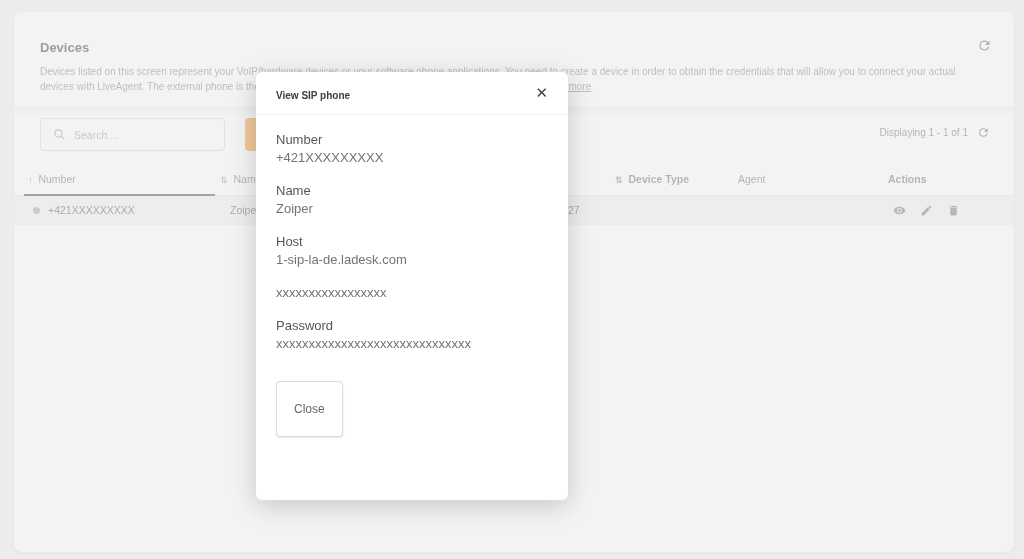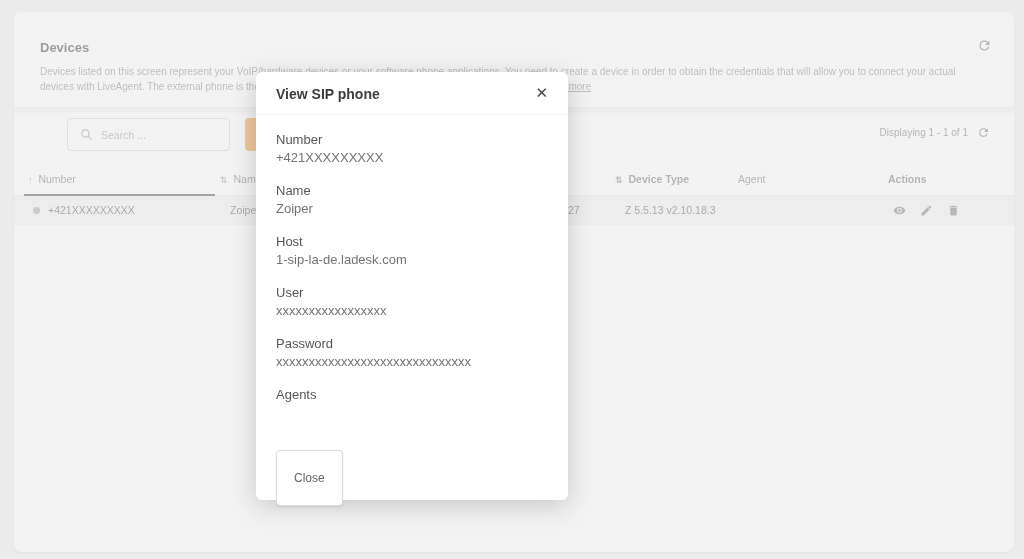--- a/index.html
+++ b/index.html
@@ -14,22 +14,22 @@
   .card-header { position:absolute; left:0; top:0; right:0; height:95px; background:#fff;
                  border-radius:8px 8px 0 0; z-index:2; }
   .header-shadow { position:absolute; left:0; top:95px; right:0; height:9px;
                    background:linear-gradient(rgba(0,0,0,0.07), rgba(0,0,0,0)); z-index:1; }
   .page-title { position:absolute; left:26px; top:28px; font-size:13px; font-weight:600; color:#424242; }
   .page-desc  { position:absolute; left:26px; top:52px; font-size:10px; line-height:15px; color:#8a8a8a; white-space:nowrap; }
   .learn-more { text-decoration:underline; color:#8a8a8a; cursor:pointer; }
   .hdr-refresh { position:absolute; right:22px; top:26px; width:15px; height:15px; color:#757575; cursor:pointer; }
 
   
-  .search-box { position:absolute; left:26px; top:106px; width:163px; height:33px;
-                border:1px solid #d4d4d4; border-radius:4px; background:#fff; display:flex; align-items:center;margin-left:27px; }
+  .search-box { position:absolute; left:26px; top:106px; width:185px; height:33px;
+                border:1px solid #d4d4d4; border-radius:4px; background:#fff; display:flex; align-items:center; }
   .search-box svg { width:13px; height:13px; margin:0 8px 0 12px; color:#9e9e9e; flex:none; }
   .search-box input { border:none; outline:none; background:transparent; width:130px;
                       font-size:10.5px; color:#616161; font-family:"Liberation Sans",sans-serif; }
   .search-box input::placeholder { color:#9e9e9e; }
   .create-btn { position:absolute; left:231px; top:106px; width:110px; height:33px;
                 background:#f59b3c; border:none; border-radius:4px; cursor:pointer; }
   .displaying { position:absolute; right:46px; top:115px; font-size:10px; color:#757575; }
   .tb-refresh { position:absolute; right:24px; top:114px; width:13px; height:13px; color:#757575; cursor:pointer; }
 
   
@@ -53,21 +53,21 @@
   .c-hosttail { left:554px; }
   .c-devicetype { left:611px; }
   .row-actions { position:absolute; right:54px; top:0; height:29px; display:flex; align-items:center; gap:14px; }
   .row-actions svg { width:13px; height:13px; color:#7a7a7a; cursor:pointer; }
 
   
   .overlay { position:absolute; inset:0; background:rgba(233,233,233,0.55); z-index:40; }
   .modal { position:absolute; left:256px; top:72px; width:312px; height:428px; background:#fff;
            border-radius:6px; box-shadow:0 6px 26px rgba(0,0,0,0.18); z-index:60; }
   .modal-header { position:relative; padding:13px 20px 11px; border-bottom:1px solid #f2f2f2; }
-  .modal-title { font-size:14px; font-weight:700; color:#3d3d3d; }
+  .modal-title { font-size:10px; font-weight:700; color:#3d3d3d; }
   .modal-close { position:absolute; right:16px; top:10px; font-size:15px; color:#444; cursor:pointer; padding:2px 4px; }
   .modal-body { padding:16px 20px 0; }
   .field { margin-bottom:15px; }
   .field-label { font-size:13px; color:#565656; line-height:18px; }
   .field-value { font-size:13px; color:#737373; line-height:18px; min-height:18px; }
   .modal-footer { padding:13px 20px 0; }
   .close-btn { background:#fff; border:1px solid #dcdcdc; border-radius:4px; padding:20px 17px;
                font-size:12px; color:#666; font-family:"Liberation Sans",sans-serif; cursor:pointer;
                box-shadow:0 1px 2px rgba(0,0,0,0.10); }
 </style>
@@ -124,21 +124,20 @@
         <span>Actions</span>
       </span>
       <span class="sorted-underline"></span>
     </div>
 
     <div class="trow">
       <span class="status-dot"></span>
       <span class="cell c-number">+421XXXXXXXXX</span>
       <span class="cell c-name">Zoiper</span>
       <span class="cell c-hosttail">27</span>
-      <span class="cell c-devicetype">Z 5.5.13 v2.10.18.3</span>
       <span class="row-actions">
         <svg viewBox="0 0 24 24">
           <path fill="currentColor" d="M12 5C6.8 5 2.6 8.1 1 12c1.6 3.9 5.8 7 11 7s9.4-3.1 11-7c-1.6-3.9-5.8-7-11-7zm0 11.6A4.6 4.6 0 1 1 16.6 12 4.6 4.6 0 0 1 12 16.6zm0-7.2A2.6 2.6 0 1 0 14.6 12 2.6 2.6 0 0 0 12 9.4z"></path>
         </svg>
         <svg viewBox="0 0 24 24">
           <path fill="currentColor" d="M3 17.25V21h3.75L17.8 9.94l-3.75-3.75L3 17.25zM20.7 7.04a1 1 0 0 0 0-1.41l-2.34-2.34a1 1 0 0 0-1.41 0l-1.83 1.83 3.75 3.75 1.83-1.83z"></path>
         </svg>
         <svg viewBox="0 0 24 24">
           <path fill="currentColor" d="M6 19a2 2 0 0 0 2 2h8a2 2 0 0 0 2-2V7H6v12zM19 4h-3.5l-1-1h-5l-1 1H5v2h14V4z"></path>
         </svg>
@@ -161,30 +160,25 @@
       </div>
       <div class="field">
         <div class="field-label">Name</div>
         <div class="field-value">Zoiper</div>
       </div>
       <div class="field">
         <div class="field-label">Host</div>
         <div class="field-value">1-sip-la-de.ladesk.com</div>
       </div>
       <div class="field">
-        <div class="field-label">User</div>
         <div class="field-value">xxxxxxxxxxxxxxxxx</div>
       </div>
       <div class="field">
         <div class="field-label">Password</div>
         <div class="field-value">xxxxxxxxxxxxxxxxxxxxxxxxxxxxxx</div>
-      </div>
-      <div class="field">
-        <div class="field-label">Agents</div>
-        <div class="field-value"></div>
       </div>
     </div>
     <div class="modal-footer">
       <button class="close-btn">Close</button>
     </div>
   </div>
 
 </div>
 
 </body></html>

